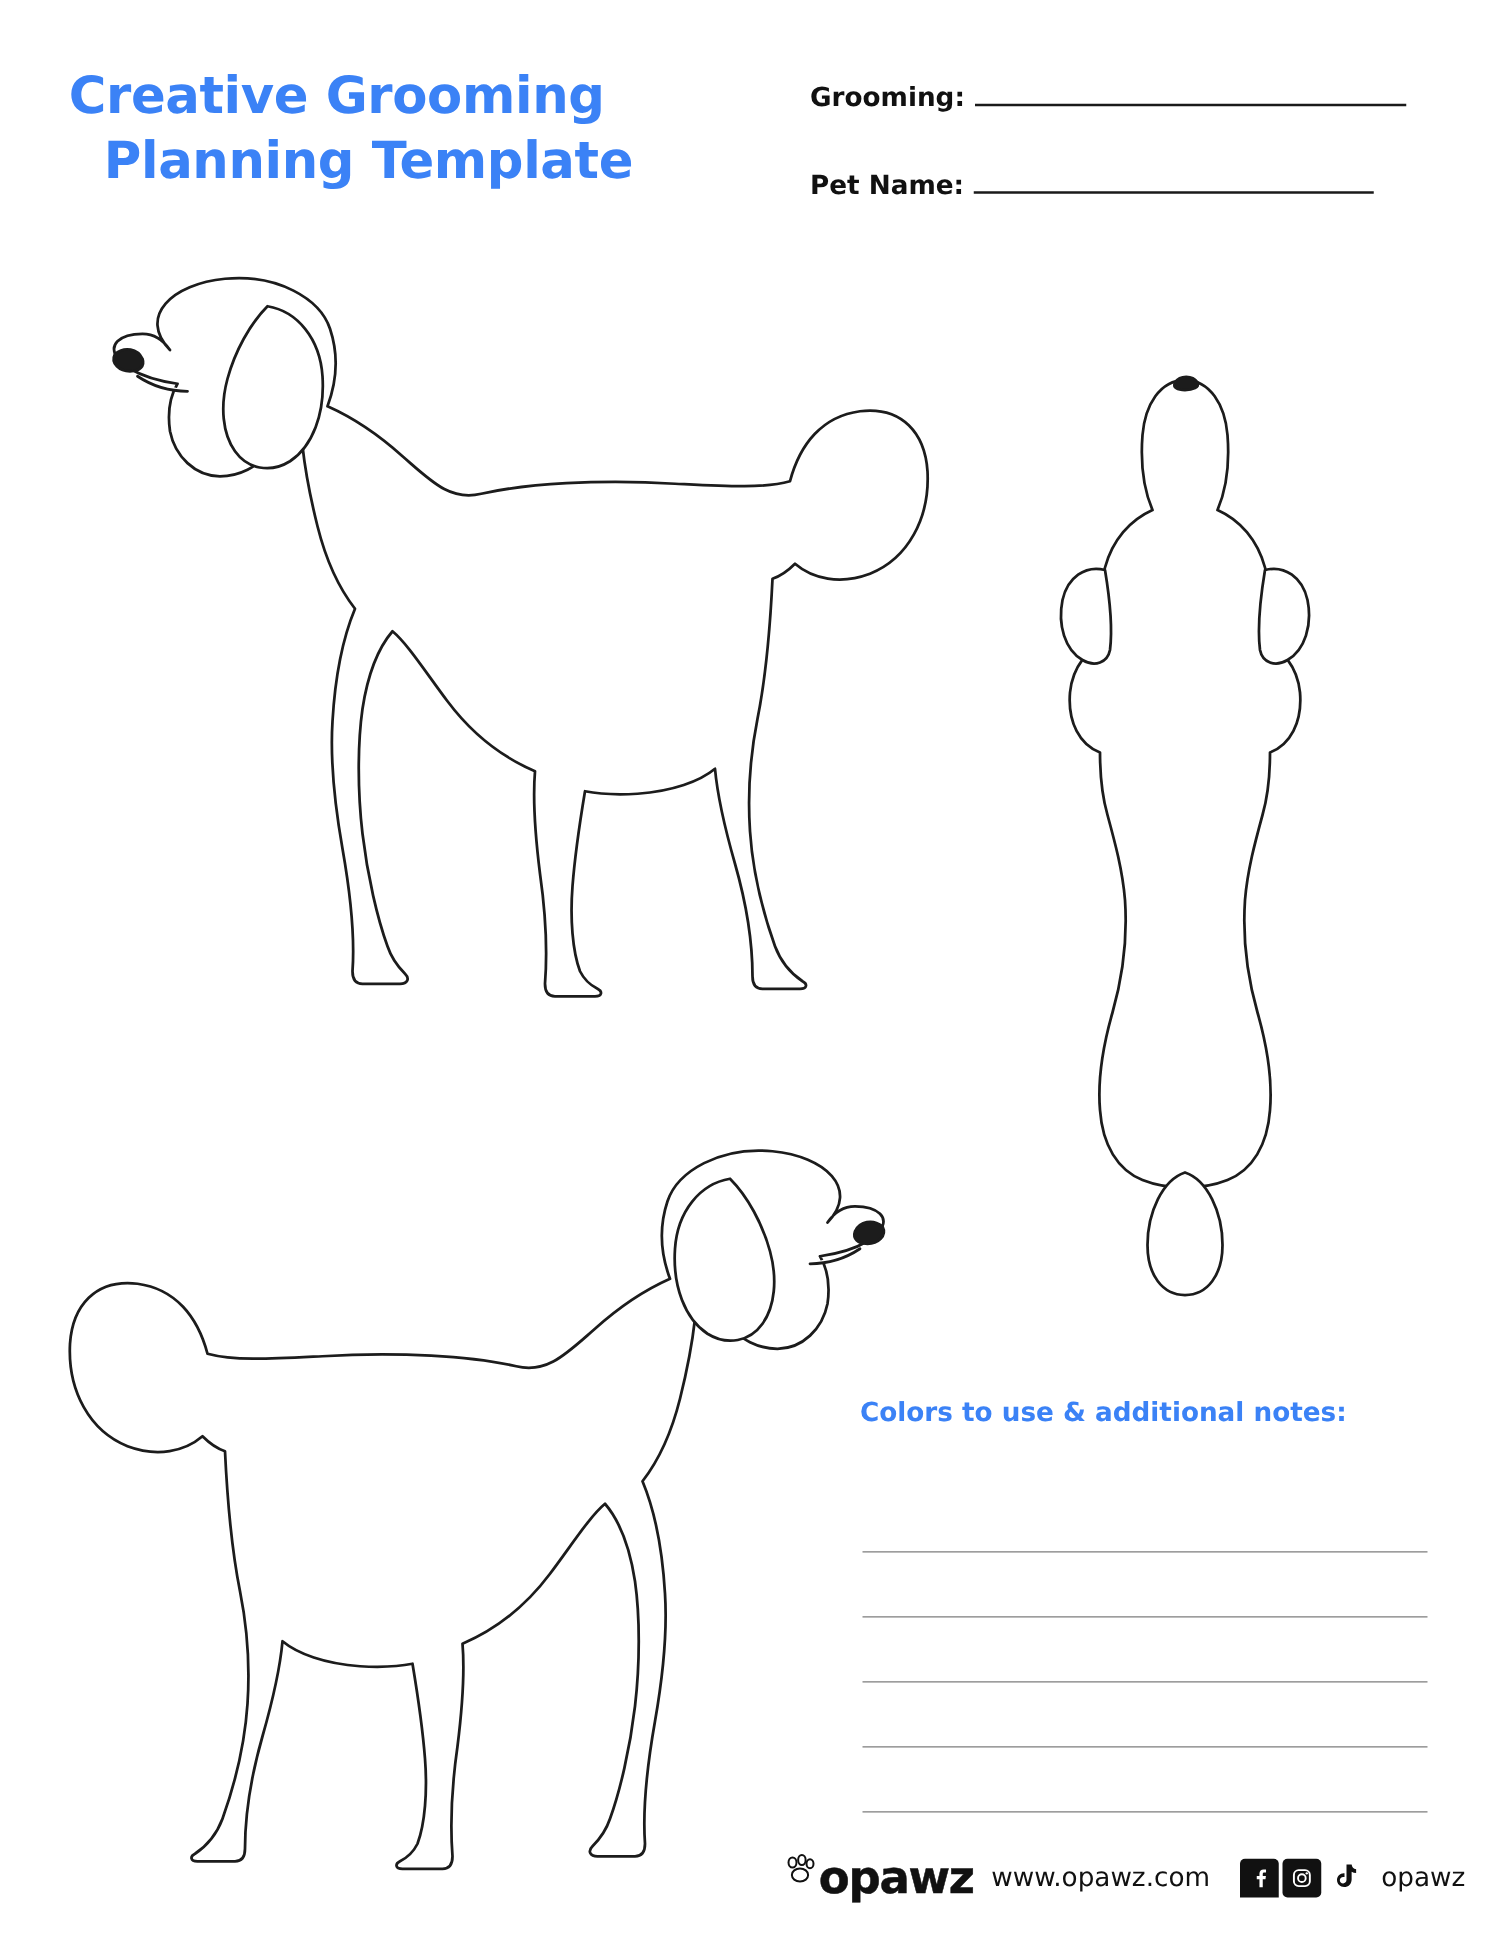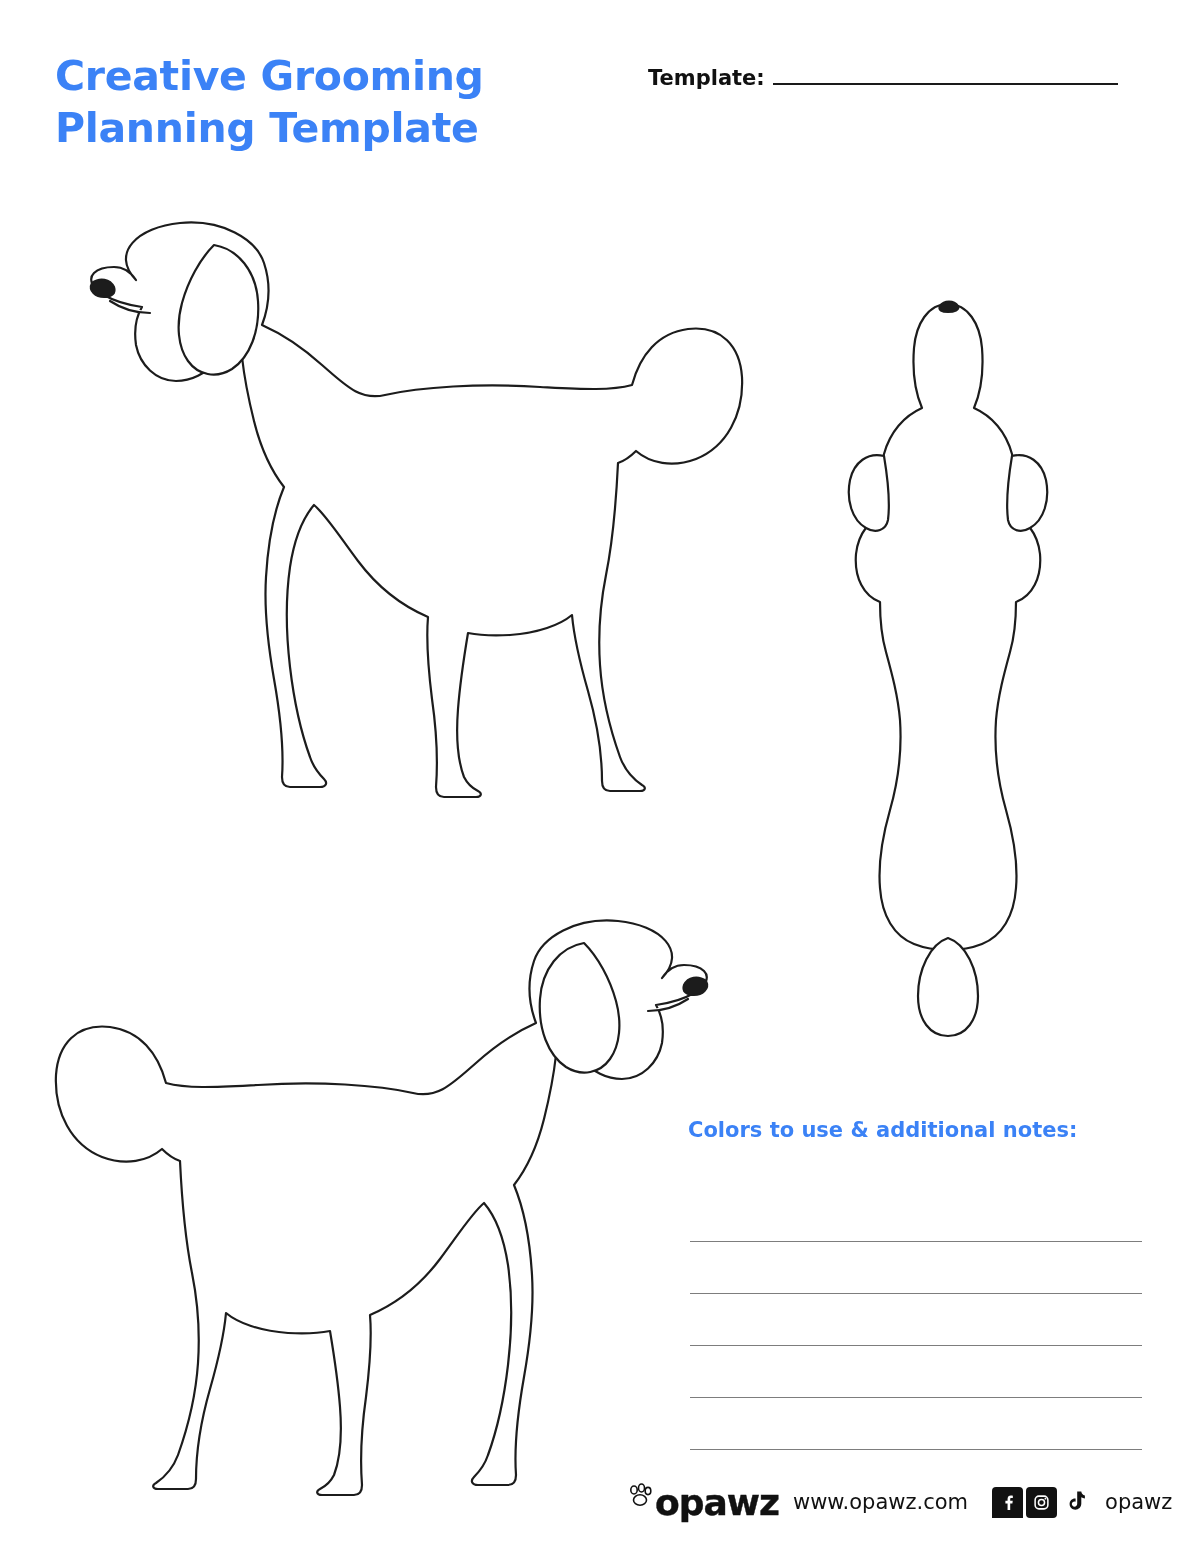--- a/index.html
+++ b/index.html
@@ -28,21 +28,21 @@
     position: absolute;
     left: 55px;
     top: 50px;
     width: 560px;
     font-size: 41px;
     font-weight: 700;
     line-height: 1.28;
     letter-spacing: -0.3px;
     color: #3b82f6;
   }
-  .title .line2 { display: block; }
+  .title .line2 { display: block; margin-left: 28px; }
 
   .field-row {
     position: absolute;
     display: flex;
     align-items: baseline;
     white-space: nowrap;
   }
   .field-row .field-label {
     font-size: 21px;
     font-weight: 700;
@@ -167,24 +167,28 @@
 <body>
 
 <div class="page">
 
   <div class="title">
     <span>Creative Grooming</span>
     <span class="line2">Planning Template</span>
   </div>
 
   <div class="field-row" id="groomer-row">
-    <span class="field-label">Template:</span>
+    <span class="field-label">Grooming:</span>
     <span class="field-line"></span>
   </div>
 
+  <div class="field-row" id="petname-row">
+    <span class="field-label">Pet Name:</span>
+    <span class="field-line"></span>
+  </div>
 
   <div class="dog" id="dog-side-left">
     <svg width="720" height="620" viewBox="0 0 720 620" xmlns="http://www.w3.org/2000/svg">
 
       <path d="M96,75
                C70,48 98,22 140,18
                C182,14 216,34 224,58
                C232,82 228,104 222,120
                C240,128 262,142 282,160
                C305,180 320,196 345,190

